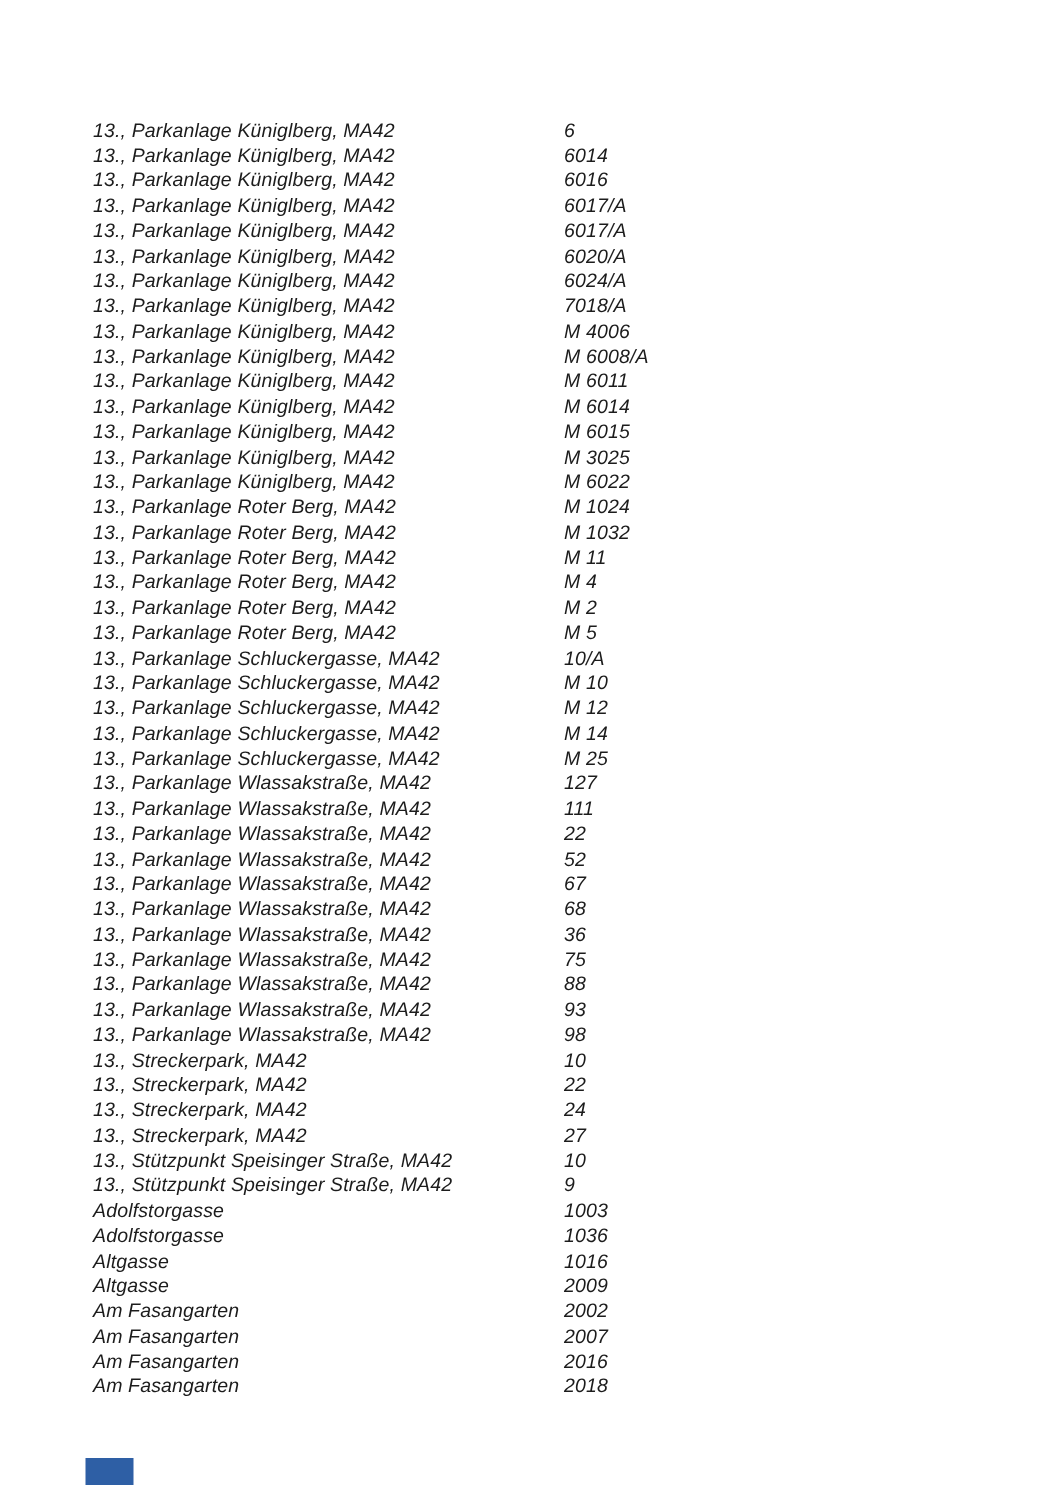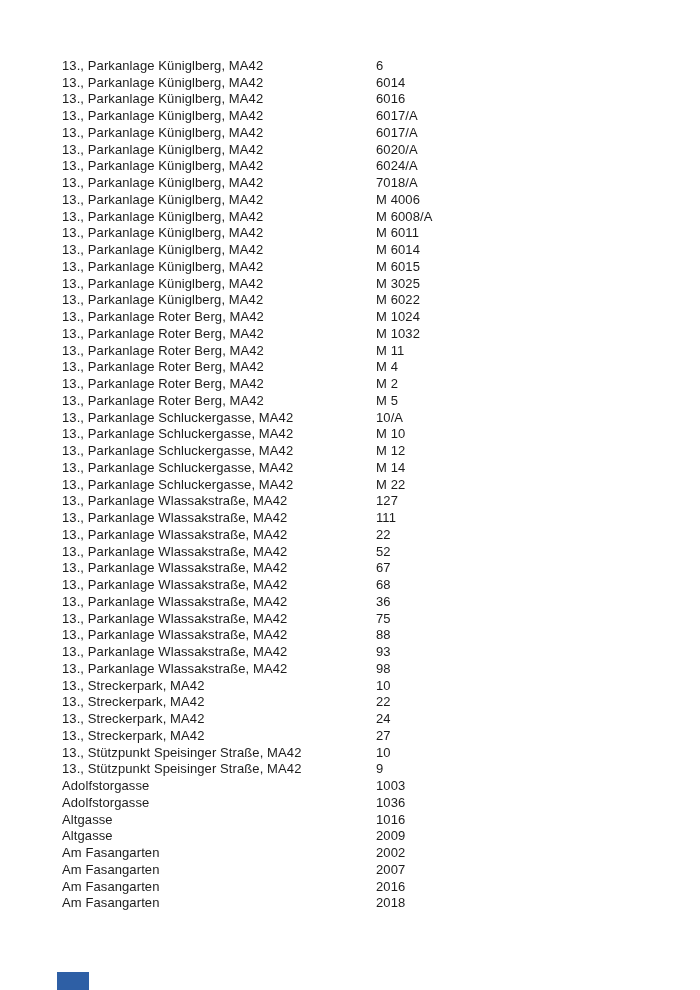--- a/index.html
+++ b/index.html
@@ -11,22 +11,23 @@
     width: 700px;
     height: 990px;
     background: #ffffff;
     font-family: "Liberation Sans", "DejaVu Sans", sans-serif;
     position: relative;
     overflow: hidden;
   }
   .data-table {
     position: absolute;
     left: 62px;
-    top: 57px;
+    top: 78px;
     width: 600px;
+    font-style: italic;
   }
   .row {
     display: flex;
     height: 16.76px;
     align-items: center;
     white-space: nowrap;
   }
   .col-name {
     width: 314px;
     font-size: 13px;
@@ -171,21 +172,21 @@
     <span class="col-value">M 12</span>
   </div>
 
   <div class="row">
     <span class="col-name">13., Parkanlage Schluckergasse, MA42</span>
     <span class="col-value">M 14</span>
   </div>
 
   <div class="row">
     <span class="col-name">13., Parkanlage Schluckergasse, MA42</span>
-    <span class="col-value">M 22</span>
+    <span class="col-value">M 25</span>
   </div>
 
   <div class="row">
     <span class="col-name">13., Parkanlage Wlassakstraße, MA42</span>
     <span class="col-value">127</span>
   </div>
 
   <div class="row">
     <span class="col-name">13., Parkanlage Wlassakstraße, MA42</span>
     <span class="col-value">111</span>

